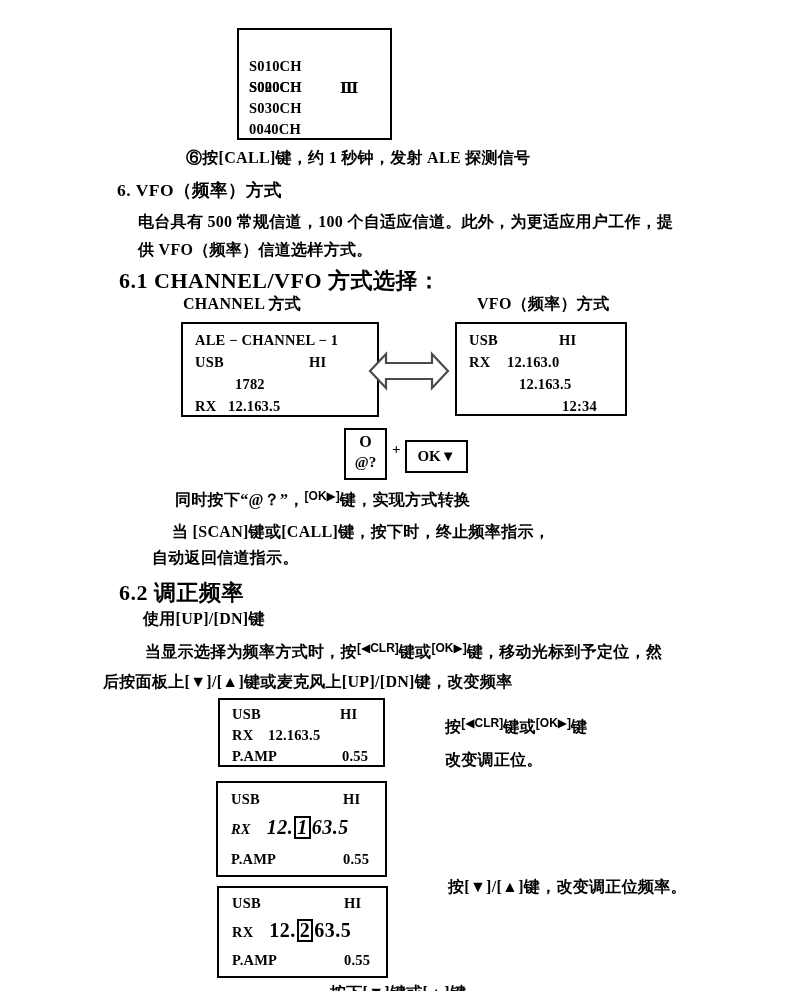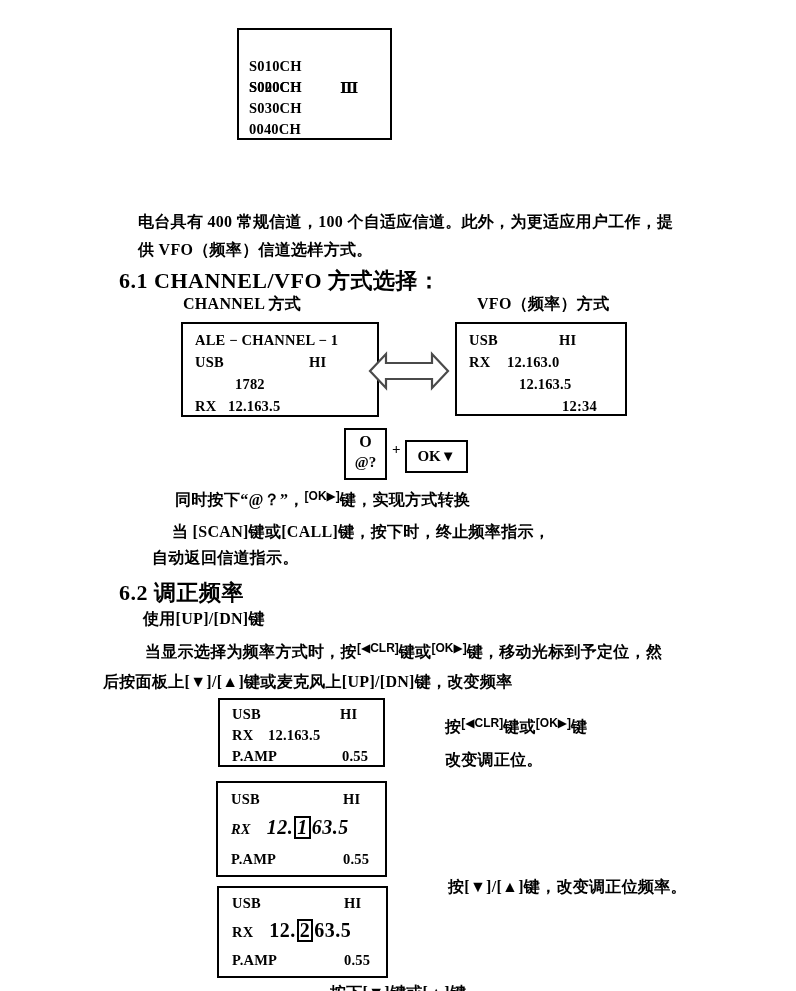--- a/index.html
+++ b/index.html
@@ -36,22 +36,24 @@
 
   <div class="box" style="left:237px;top:28px;width:155px;height:112px;">
     <div class="abs lcd-text" style="left:10px;top:13px;margin-top:36px;">S000CH</div>
     <div class="abs lcd-text" style="left:10px;top:28px;">S010CH</div>
     <div class="abs lcd-text" style="left:10px;top:49px;">S020CH</div>
     <div class="abs lcd-text" style="left:10px;top:70px;">S030CH</div>
     <div class="abs lcd-text" style="left:10px;top:91px;">0040CH</div>
     <div class="abs lcd-text" style="left:101px;top:49px;font-size:15px;">Ⅲ</div>
   </div>
 
+  <div class="abs body-text" style="left:186px;top:148px;">⑥按[CALL]键，约 1 秒钟，发射 ALE 探测信号</div>
 
-  <div class="abs body-text" style="left:138px;top:212px;">电台具有 400 常规信道，100 个自适应信道。此外，为更适应用户工作，提</div>
+  <div class="abs heading" style="left:117px;top:178px;">6. VFO（频率）方式</div>
+  <div class="abs body-text" style="left:138px;top:212px;">电台具有 500 常规信道，100 个自适应信道。此外，为更适应用户工作，提</div>
   <div class="abs body-text" style="left:138px;top:240px;">供 VFO（频率）信道选样方式。</div>
 
   <div class="abs heading" style="left:119px;top:266px;font-size:22px;">6.1 CHANNEL/VFO 方式选择：</div>
   <div class="abs body-text" style="left:183px;top:294px;">CHANNEL 方式</div>
   <div class="abs body-text" style="left:477px;top:294px;">VFO（频率）方式</div>
 
   <div class="box" style="left:181px;top:322px;width:198px;height:95px;">
     <div class="abs lcd-text" style="left:12px;top:8px;">ALE − CHANNEL − 1</div>
     <div class="abs lcd-text" style="left:12px;top:30px;">USB</div>
     <div class="abs lcd-text" style="left:126px;top:30px;">HI</div>

